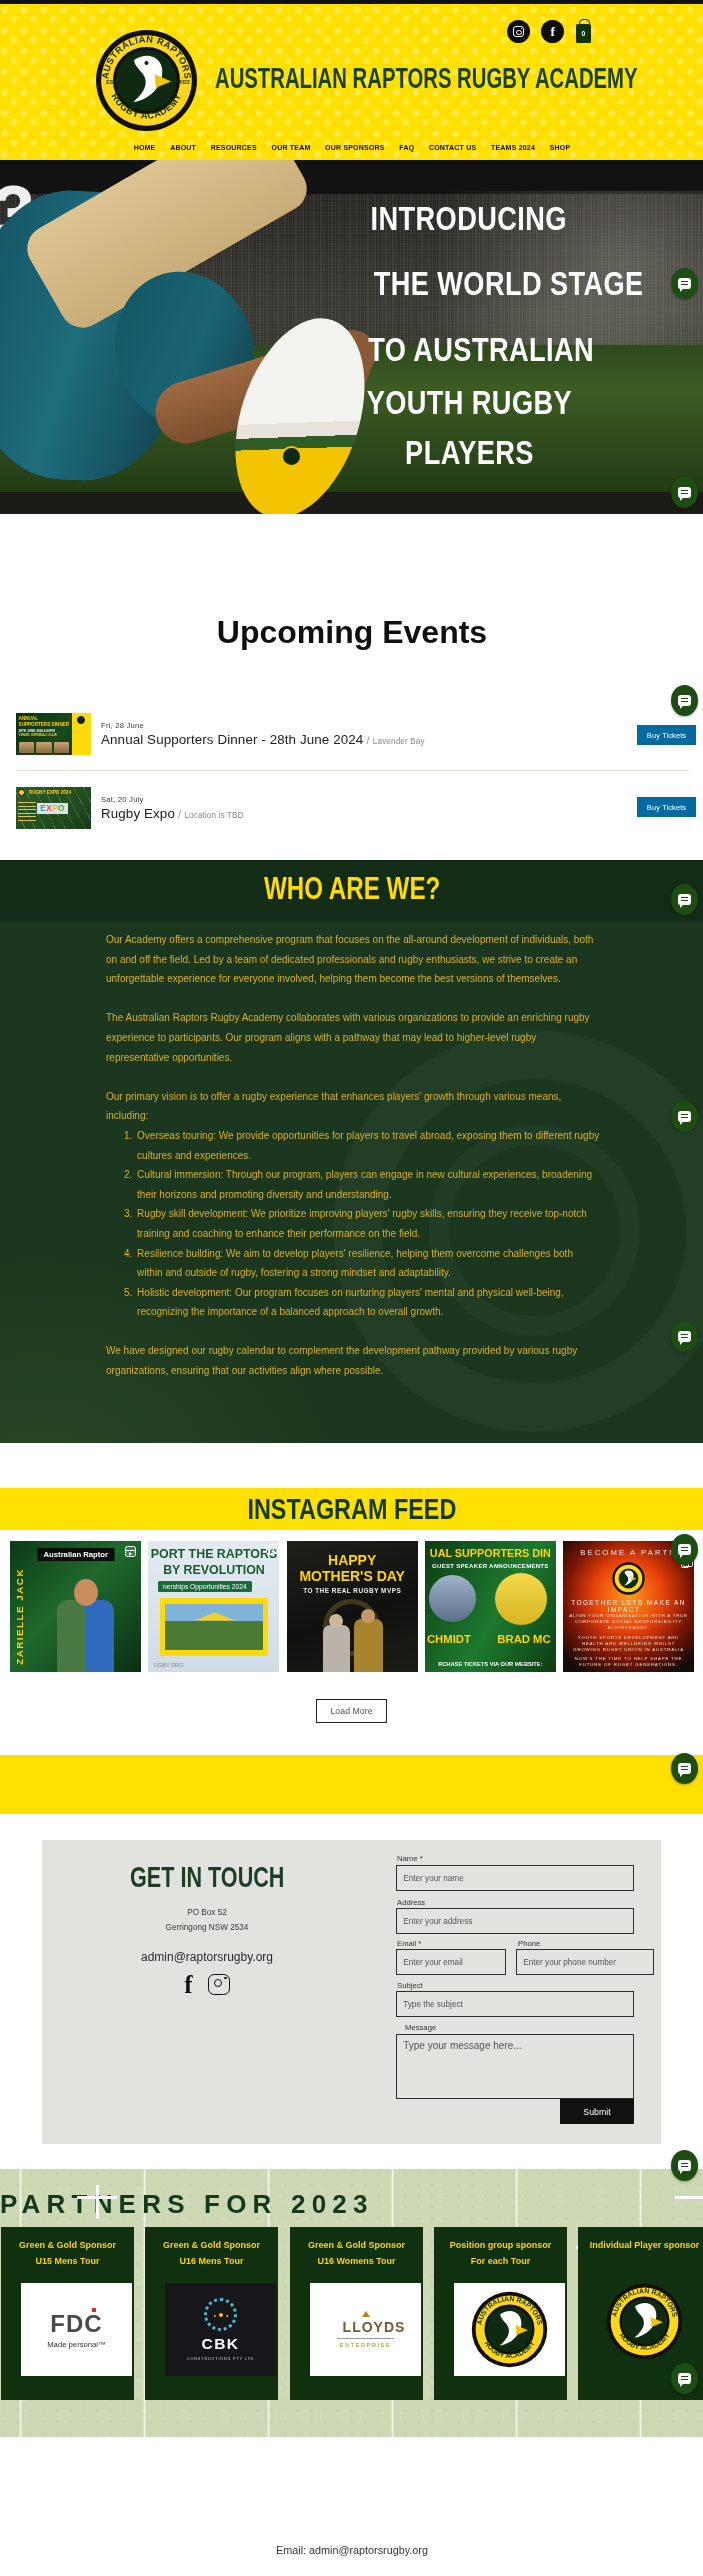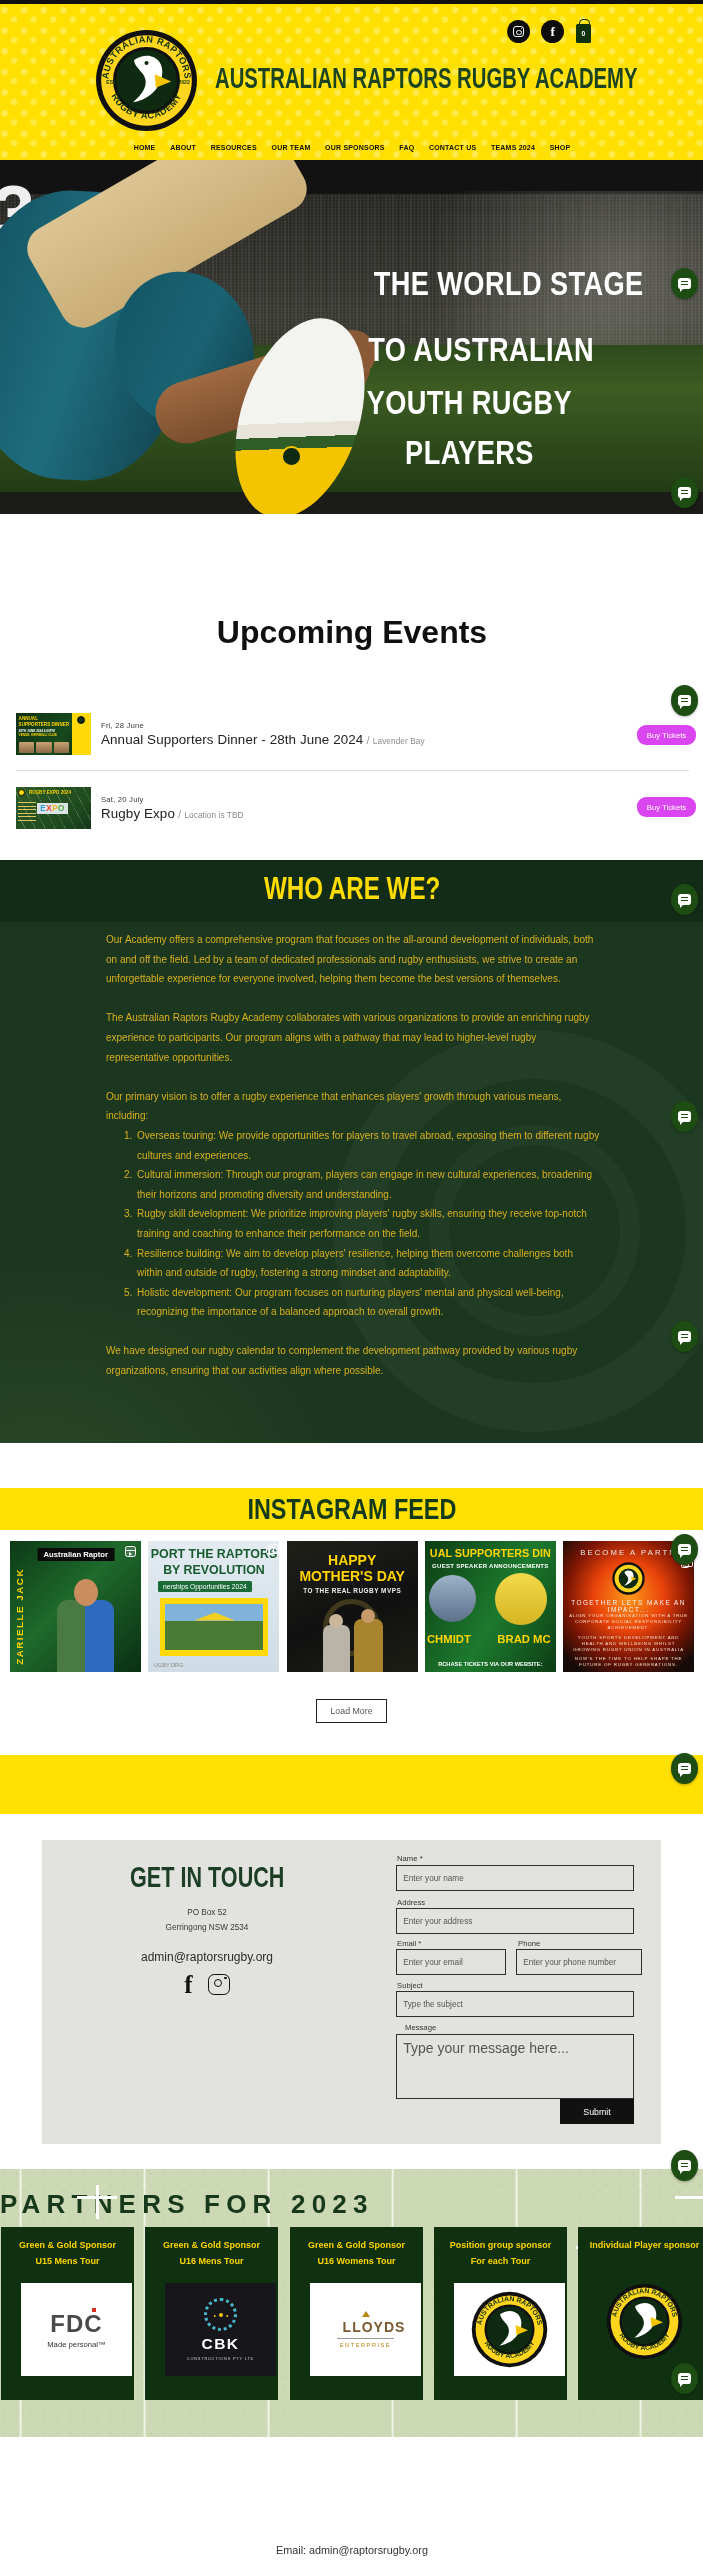--- a/index.html
+++ b/index.html
@@ -76,21 +76,21 @@
   .thumb2 .title { position:absolute; left:13.4px; top:2.6px; color:#FFD400; font-size:4.6px; font-weight:bold; }
   .thumb2 .dot { position:absolute; left:2.6px; top:2.1px; width:7.2px; height:7.2px; border-radius:50%; background:#FFD90A; border:1.5px solid #111; }
   .thumb2 .expo { position:absolute; left:21.6px; top:15.5px; background:rgba(235,240,245,.92); padding:1px 3.1px; font-size:8.2px; font-weight:bold; letter-spacing:0.5px; }
   .thumb2 .expo b:nth-child(1){color:#2e9bd6;} .thumb2 .expo b:nth-child(2){color:#e8483a;} .thumb2 .expo b:nth-child(3){color:#f1b51c;} .thumb2 .expo b:nth-child(4){color:#56a845;}
   .thumb2 .lines { position:absolute; left:2.6px; top:13.4px; width:17.5px; height:20.6px;
       background:repeating-linear-gradient(0deg,#ffd76b 0 1px, transparent 1px 3.6px); opacity:.85; }
   .ev-date { left:101px; color:#3c3c3c; font-size:7.7px; letter-spacing:0.2px; }
   .ev-title { left:101px; color:#222; font-size:13.4px; letter-spacing:0.1px; cursor:pointer; }
   .ev-title .slash { color:#999; font-size:11.3px; margin:0 3.1px; }
   .ev-title .loc { color:#8a8a8a; font-size:8.2px; }
-  .buy-btn { left:637px; width:59px; height:20px; background:#d946ef; color:#fff; border-radius:9px;
+  .buy-btn { left:637px; width:59px; height:20px; background:#0369a1; color:#fff; border-radius:0;
       font-size:7.7px; display:flex; align-items:center; justify-content:center; cursor:pointer; }
   .ev-divider { left:15.5px; right:15.5px; top:770px; border-top:0.5px solid #DDDDD3; }
 
   
   .who { left:0; right:0; top:860px; height:583px; background:#1B371F; overflow:hidden; }
   .who-band { position:absolute; left:0; right:0; top:0; height:62px; background:#132C18; }
   .who-wm { position:absolute; right:-31px; top:170px; width:402px; height:402px; border-radius:50%;
             border:49px solid rgba(255,255,255,.035); }
   .who-wm2 { position:absolute; right:64px; top:265px; width:211px; height:211px; border-radius:50%;
             border:20.6px solid rgba(255,255,255,.03); }
@@ -165,21 +165,21 @@
   .ct-social { position:absolute; left:31px; top:132px; width:268px; display:flex; justify-content:center; gap:15.5px; align-items:center; }
   .fb-dark { font-family:"Liberation Serif", serif; font-size:25px; font-weight:bold; color:#111; line-height:25px; cursor:pointer; }
   .ig-dark { width:21.6px; height:21.6px; border:1.5px solid #111; border-radius:6.2px; position:relative; cursor:pointer; }
   .ig-dark::before { content:''; position:absolute; left:4.6px; top:4.6px; width:6.2px; height:6.2px; border:1.5px solid #111; border-radius:50%; }
   .ig-dark::after { content:''; position:absolute; right:2.1px; top:2.1px; width:2.6px; height:2.6px; background:#111; border-radius:50%; }
   .f-label { position:absolute; font-size:7.7px; color:#333; }
   .f-input { position:absolute; background:transparent; border:0.5px solid #2e2e2e; height:26px; width:238px; padding:0 6.2px;
       font-size:8.2px; color:#222; font-family:"Liberation Sans", sans-serif; }
   .f-input::placeholder, .f-area::placeholder { color:#555; }
   .f-area { position:absolute; background:transparent; border:0.5px solid #2e2e2e; width:238px; height:65px; padding:5.2px 6.2px;
-      font-size:14px; color:#222; font-family:"Liberation Sans", sans-serif; resize:none; }
+      font-size:10px; color:#222; font-family:"Liberation Sans", sans-serif; resize:none; }
   .submit { position:absolute; left:518px; top:259px; width:74px; height:25px; background:#111; color:#fff; border:none;
       font-size:8.8px; cursor:pointer; font-family:"Liberation Sans", sans-serif; }
 
   
   .partners { left:0; right:0; top:2169px; height:268px; background-color:#CDD8B4;
       background-image:radial-gradient(circle at 3.6px 4.6px, rgba(0,0,0,.035) 0 1px, transparent 1.5px); background-size:13.4px 11.3px; }
   .partners::before { content:''; position:absolute; inset:0;
       background:repeating-linear-gradient(90deg, rgba(255,255,255,.85) 0 2.1px, transparent 2.1px 124px); background-position:19.6px 0; opacity:.8; }
   .pt-h { position:absolute; left:0; right:0; top:19.6px; text-align:left; font-size:26px; font-weight:bold;
       letter-spacing:6.2px; color:#16381B; }
@@ -275,20 +275,21 @@
     <div class="abs hero-lights"></div>
     <div class="abs hero-grass"></div>
     <div class="abs jersey-num">3</div>
     <div class="abs torso"></div>
     <div class="abs shoulder-band"></div>
     <div class="abs sleeve"></div>
     <div class="abs forearm"></div>
     <div class="abs fist"></div>
     <div class="abs ball"></div>
     <div class="abs ball-badge"></div>
+    <div class="abs hero-line" style="top:39px;"><span class="squeeze">INTRODUCING</span></div>
     <div class="abs hero-line" style="top:104px;"><span class="squeeze">THE WORLD STAGE</span></div>
     <div class="abs hero-line" style="top:170px;"><span class="squeeze">TO AUSTRALIAN</span></div>
     <div class="abs hero-line" style="top:223px;"><span class="squeeze">YOUTH RUGBY</span></div>
     <div class="abs hero-line" style="top:273px;"><span class="squeeze">PLAYERS</span></div>
   </div>
 
   <h2 class="abs ev-heading">Upcoming Events</h2>
 
   <div class="abs ev-thumb thumb1" style="top:713px;">
     <div class="yl1">ANNUAL</div>
@@ -418,21 +419,21 @@
       <div class="ig-dark"></div>
     </div>
 
     <label class="f-label" style="left:355px; top:14.4px;">Name *</label>
     <input class="f-input" style="left: 354px; top: 25px;" placeholder="Enter your name">
     <label class="f-label" style="left:355px; top:58px;">Address</label>
     <input class="f-input" style="left: 354px; top: 68px;" placeholder="Enter your address">
     <label class="f-label" style="left:355px; top:99px;">Email *</label>
     <label class="f-label" style="left:476px; top:99px;">Phone</label>
     <input class="f-input" style="left: 354px; top: 109px; width: 110px;" placeholder="Enter your email">
-    <input class="f-input" style="left: 474px; top: 109px; width: 126px;" placeholder="Enter your phone number">
+    <input class="f-input" style="left: 474px; top: 109px; width: 138px;" placeholder="Enter your phone number">
     <label class="f-label" style="left:355px; top:141px;">Subject</label>
     <input class="f-input" style="left: 354px; top: 151px;" placeholder="Type the subject">
     <label class="f-label" style="left:355px; top:183px;margin-left:8px;">Message</label>
     <textarea class="f-area" style="left: 354px; top: 194px;" placeholder="Type your message here..."></textarea>
     <button class="submit">Submit</button>
   </section>
 
   <section class="abs partners">
     <h2 class="pt-h">PARTNERS FOR 2023</h2>
     <div class="hash" style="left:77px; top:27px; width:40px;"></div>

